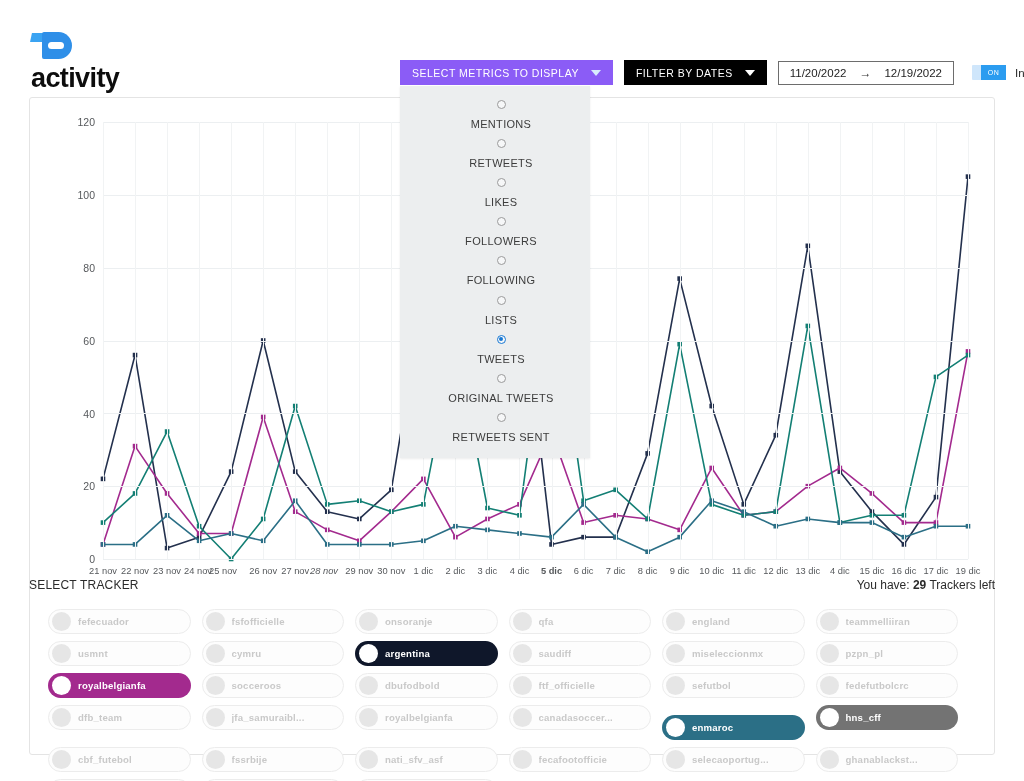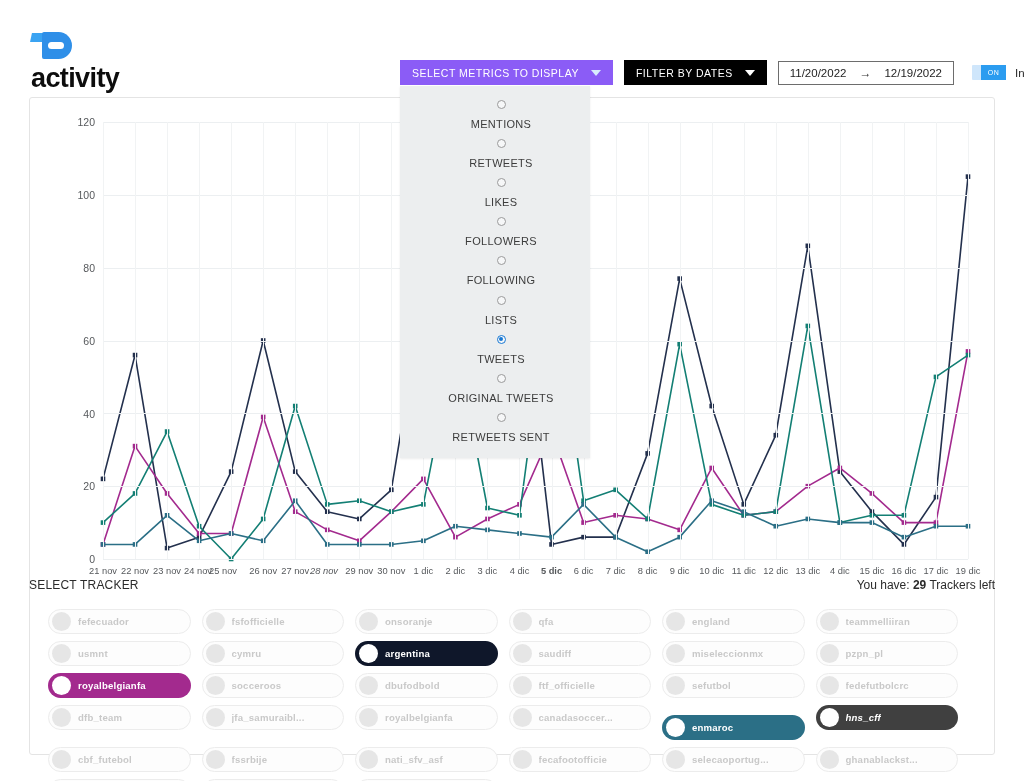--- a/index.html
+++ b/index.html
@@ -499,21 +499,21 @@
       <span class="nm">royalbelgianfa</span>
     </div>
     <div class="chip">
       <span class="av"></span>
       <span class="nm">canadasoccer...</span>
     </div>
     <div class="chip active" style="background: rgb(43, 111, 134); margin-top: 10px;">
       <span class="av"></span>
       <span class="nm">enmaroc</span>
     </div>
-    <div class="chip active" style="background: #404040; font-style: italic;">
+    <div class="chip active" style="background: #737373;">
       <span class="av"></span>
       <span class="nm">hns_cff</span>
     </div>
     <div class="chip">
       <span class="av"></span>
       <span class="nm">cbf_futebol</span>
     </div>
     <div class="chip">
       <span class="av"></span>
       <span class="nm">fssrbije</span>

